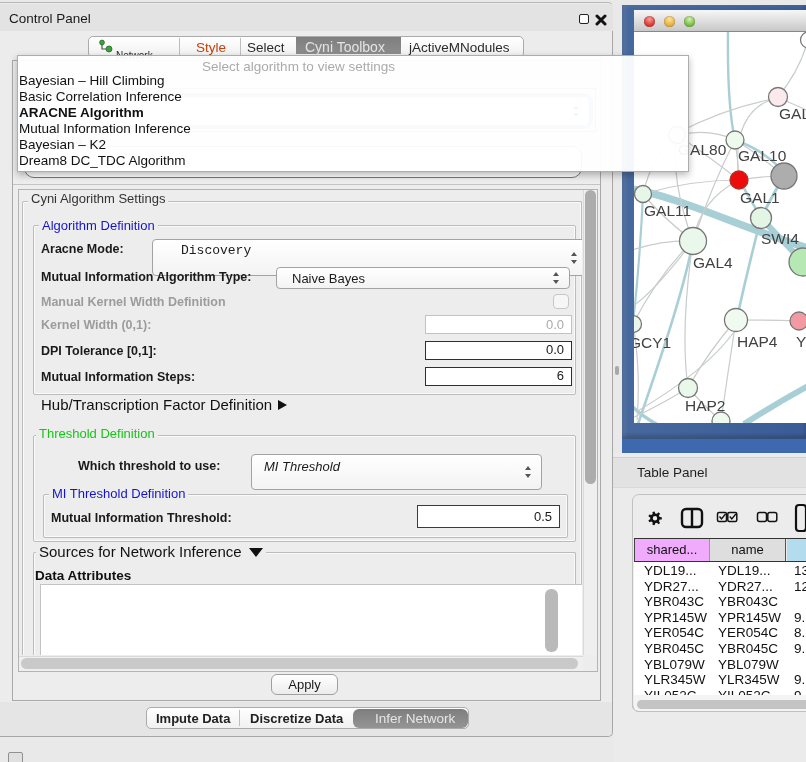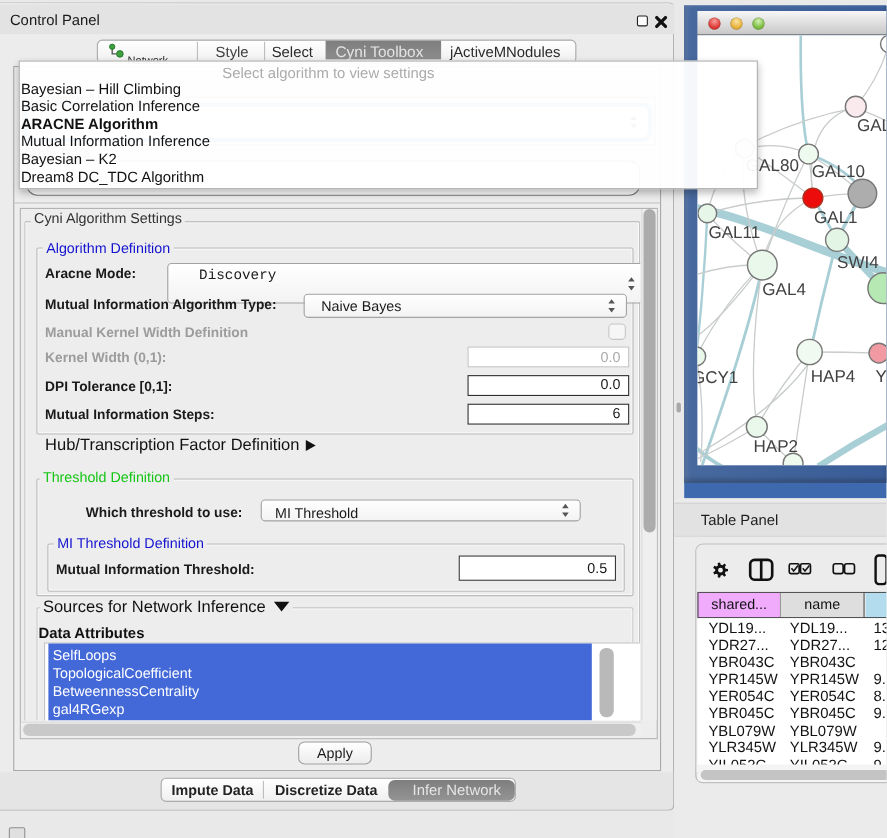--- a/index.html
+++ b/index.html
@@ -162,21 +162,21 @@
   <div class="abs" style="left:88px;top:36px;width:436px;height:22px;background:linear-gradient(#FFFFFF,#F0F0F0);border:1px solid #ABABAB;border-radius:5px;box-sizing:border-box;"></div>
   <div class="abs" style="left:296px;top:36.5px;width:105px;height:17px;background:linear-gradient(#7E7E7E,#8D8D8D);box-sizing:border-box;"></div>
   <div class="abs" style="left:179px;top:38px;width:1px;height:17px;background:#BDBDBD;"></div>
   <div class="abs" style="left:240px;top:38px;width:1px;height:17px;background:#BDBDBD;"></div>
   <svg class="abs" style="left:97px;top:38px;" width="16" height="16" viewBox="0 0 16 16">
     <path d="M5,5 L5,11 L9,11" stroke="#555" stroke-width="1.2" fill="none"></path>
     <circle cx="5" cy="4.5" r="2.4" fill="#3EA03E" stroke="#207020" stroke-width="0.8"></circle>
     <circle cx="12" cy="11" r="3" fill="#3EA03E" stroke="#207020" stroke-width="0.8"></circle>
   </svg>
   <div class="abs" style="left:116px;top:40px;font-size:10px;color:#2b2b2b;margin-top:10px;">Network</div>
-  <div class="abs" style="left:196px;top:40px;font-size:13.5px;color:#404040;">Style</div>
+  <div class="abs" style="left:196px;top:40px;font-size:13.5px;color:#c2410c;">Style</div>
   <div class="abs" style="left:247px;top:40px;font-size:13.5px;color:#2b2b2b;">Select</div>
   <div class="abs" style="left:305px;top:39px;font-size:14px;color:#E4E4E4;">Cyni Toolbox</div>
   <div class="abs" style="left:409px;top:40px;font-size:13.5px;color:#2b2b2b;">jActiveMNodules</div>
 
   <div class="abs" style="left:12px;top:60px;width:589px;height:641px;background:#EDEDED;border:1px solid #A9A9A9;box-sizing:border-box;"></div>
 
   <div class="abs" style="left:20px;top:83px;font-size:12.5px;font-weight:bold;color:#888;">Inference Algorithm</div>
   <div class="abs" style="left:20px;top:88px;width:574px;height:42px;border:1px solid #8A8A8A;"></div>
   <div class="abs" style="left:24px;top:96px;width:566px;height:30px;background:#fff;border:1px solid #999;border-radius:6px;box-shadow:0 0 0 3px rgba(90,150,215,.8);box-sizing:border-box;">
     <div class="arr"></div>
@@ -214,36 +214,33 @@
       <div class="abs field" style="left:406px;top:151px;width:147px;height:19px;border:1.5px solid #2E2E2E;line-height:16px;">0.0</div>
       <div class="abs lbl" style="left:22px;top:180px;">Mutual Information Steps:</div>
       <div class="abs field" style="left:406px;top:177px;width:147px;height:19px;border:1.5px solid #2E2E2E;line-height:16px;">6</div>
 
       <div class="abs" style="left:22px;top:206px;font-size:15px;color:#111;">Hub/Transcription Factor Definition</div>
       <div class="abs" style="left:259px;top:210px;width:0;height:0;border-top:5.5px solid transparent;border-bottom:5.5px solid transparent;border-left:9px solid #111;"></div>
 
       <div class="abs grp" style="left:14px;top:245px;width:541px;height:105px;"></div>
       <div class="abs gtitle" style="left:17px;top:237px;color:#16C616;">Threshold Definition</div>
       <div class="abs lbl" style="left:59px;top:269px;">Which threshold to use:</div>
-      <div class="abs combo" style="left:218px;top:264px;width:291px;height:20px;">
+      <div class="abs combo" style="left:232px;top:264px;width:291px;height:36px;font-style:italic;">
           <span style="position:absolute;left:12px;top:4px;">MI Threshold</span>
           <div class="arr"></div>
         </div>
       <div class="abs grp" style="left:24px;top:304px;width:523px;height:42px;"></div>
       <div class="abs gtitle" style="left:30px;top:297px;color:#1414D0;">MI Threshold Definition</div>
       <div class="abs lbl" style="left:32px;top:321px;">Mutual Information Threshold:</div>
       <div class="abs field" style="left:398px;top:315px;width:143px;height:23px;border:1px solid #3A3A3A;line-height:21px;">0.5</div>
 
       <div class="abs grp" style="left:14px;top:362px;width:541px;height:120px;border-bottom:none;"></div>
       <div class="abs gtitle" style="left:17px;top:355px;color:#111;font-size:15px;">Sources for Network Inference<span style="display:inline-block;width:0;height:0;border-left:7px solid transparent;border-right:7px solid transparent;border-top:9px solid #111;margin-left:7px;"></span></div>
       <div class="abs" style="left:16px;top:378px;font-size:13.5px;font-weight:bold;color:#111;">Data Attributes</div>
       <div class="abs" style="left:21px;top:394px;width:546px;height:80px;background:#fff;border:1px solid #C3C3C3;box-sizing:border-box;"></div>
-      <div class="abs" style="left:25px;top:395px;width:494px;height:70px;background:#4368D8;color:#fff;font-size:13px;">
-        <div style="padding:3px 0 0 4px;line-height:16.4px;">SelfLoops<br>TopologicalCoefficient<br>BetweennessCentrality<br>gal4RGexp</div>
-      </div>
       <div class="abs" style="left:526px;top:399px;width:13px;height:63px;background:#B9B9B9;border-radius:6px;"></div>
     </div>
   </div>
 
   <div class="abs" style="left:583px;top:190px;width:14px;height:465px;background:#EFEFEF;border-left:1px solid #DADADA;box-sizing:border-box;"></div>
   <div class="abs" style="left:584.5px;top:190px;width:11px;height:294px;background:#ACACAC;border-radius:5.5px;"></div>
   <div class="abs" style="left:19px;top:656px;width:564px;height:15px;background:#EFEFEF;border-top:1px solid #DADADA;box-sizing:border-box;"></div>
   <div class="abs" style="left:21px;top:658px;width:557px;height:11px;background:#C9C9C9;border-radius:5.5px;"></div>
 
   <div class="abs" style="left:271px;top:674px;width:67px;height:21px;background:linear-gradient(#FFFFFF,#ECECEC);border:1px solid #A0A0A0;border-radius:6px;box-sizing:border-box;text-align:center;font-size:13px;font-weight:normal;color:#1a1a1a;line-height:19px;">Apply</div>

